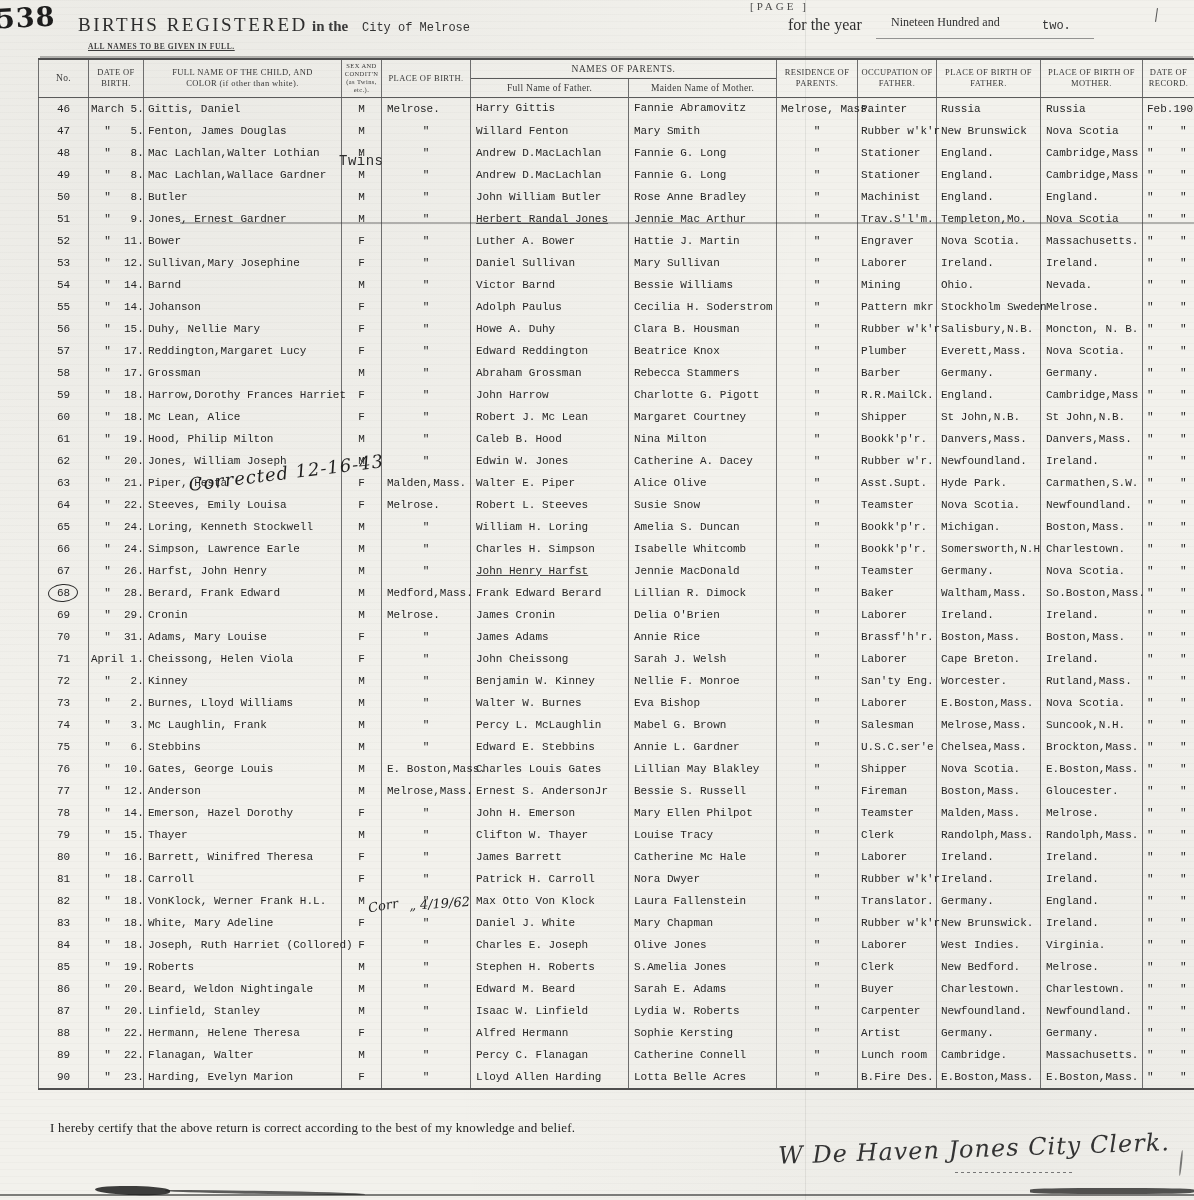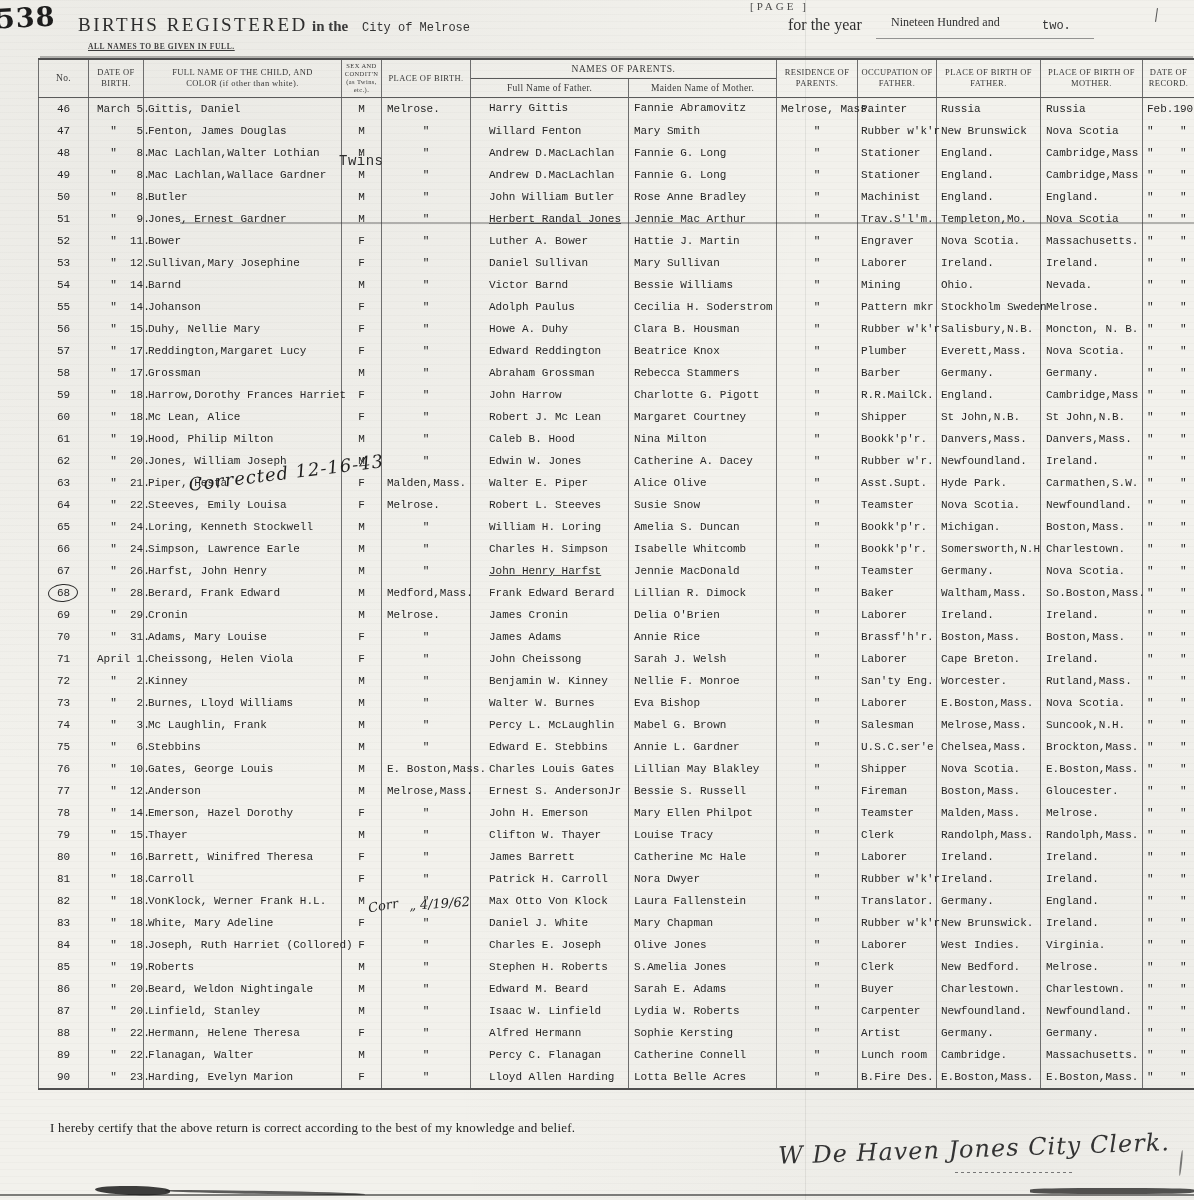--- a/index.html
+++ b/index.html
@@ -47,25 +47,25 @@
   thead th span{display:block;}
   th.parents-group{padding:0;}
   .parents-top{display:block;border-bottom:1px solid #5a5a5a;padding:3px 0 2px 0;font-size:9.5px;letter-spacing:.6px;}
   .parents-sub{display:flex;}
   .parents-sub span{display:block;flex:0 0 auto;padding:3px 0 2px 0;font-size:9.5px;letter-spacing:.3px;}
   .parents-sub .sub-father{width:157px;border-right:1px solid #6e6e6e;}
   .parents-sub .sub-mother{width:147px;}
   tbody td{height:22px;font-size:11px;color:#262626;white-space:pre;overflow:visible;
     font-family:"Liberation Mono","DejaVu Sans Mono",monospace;line-height:22px;position:relative;}
   td.col-no{text-align:center;}
-  td.col-date{padding-left:8px;}
+  td.col-date{padding-left:2px;}
   td.col-name{padding-left:4px;}
   td.col-sex{text-align:center;}
   td.col-place{padding-left:5px;}
-  td.col-father{padding-left:18px;}
+  td.col-father{padding-left:5px;}
   td.col-mother{padding-left:5px;}
   td.col-res{padding-left:4px;}
   td.col-occ{padding-left:3px;}
   td.col-fbp{padding-left:4px;}
   td.col-mbp{padding-left:5px;}
   td.col-rec{padding-left:4px;}
   td.ditto{text-align:center;padding-left:0;}
   td.underline > span{text-decoration:underline;text-decoration-color:#4c4c4c;}
   td.circled::after{content:"";position:absolute;left:9px;top:2px;width:28px;height:16px;
     border:1.5px solid #2c2c2c;border-radius:50%;transform:rotate(-4deg);}

